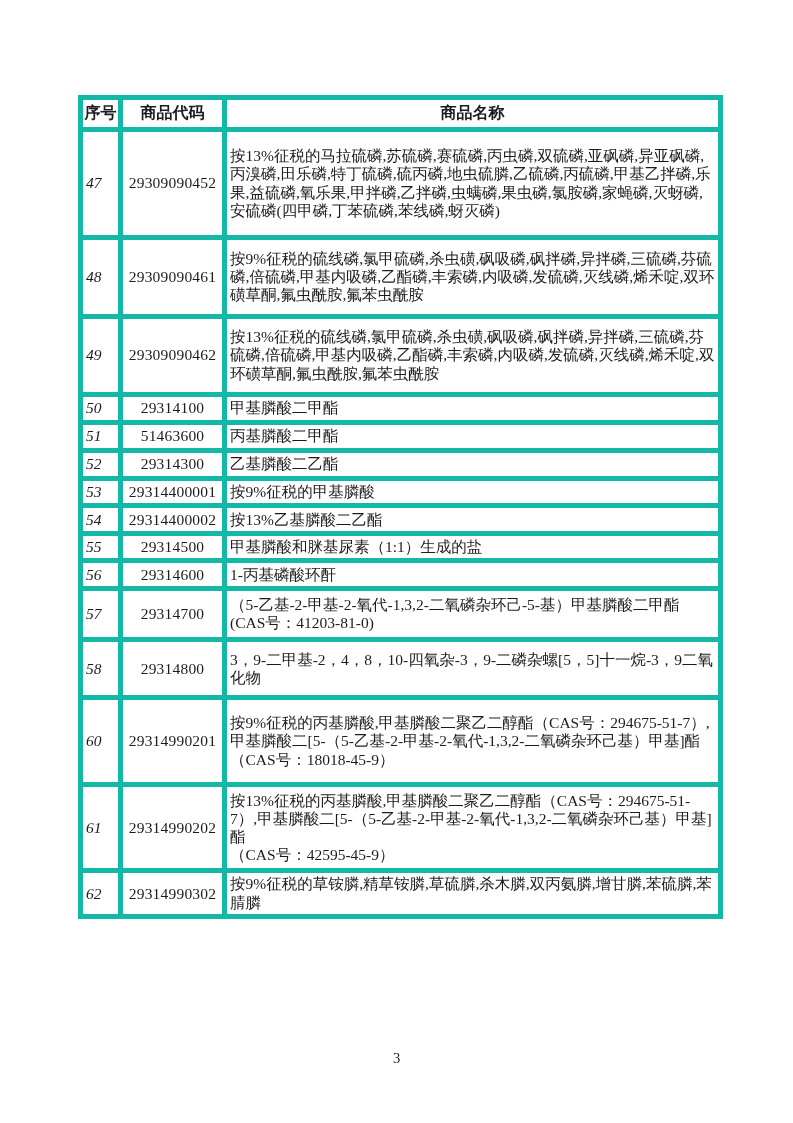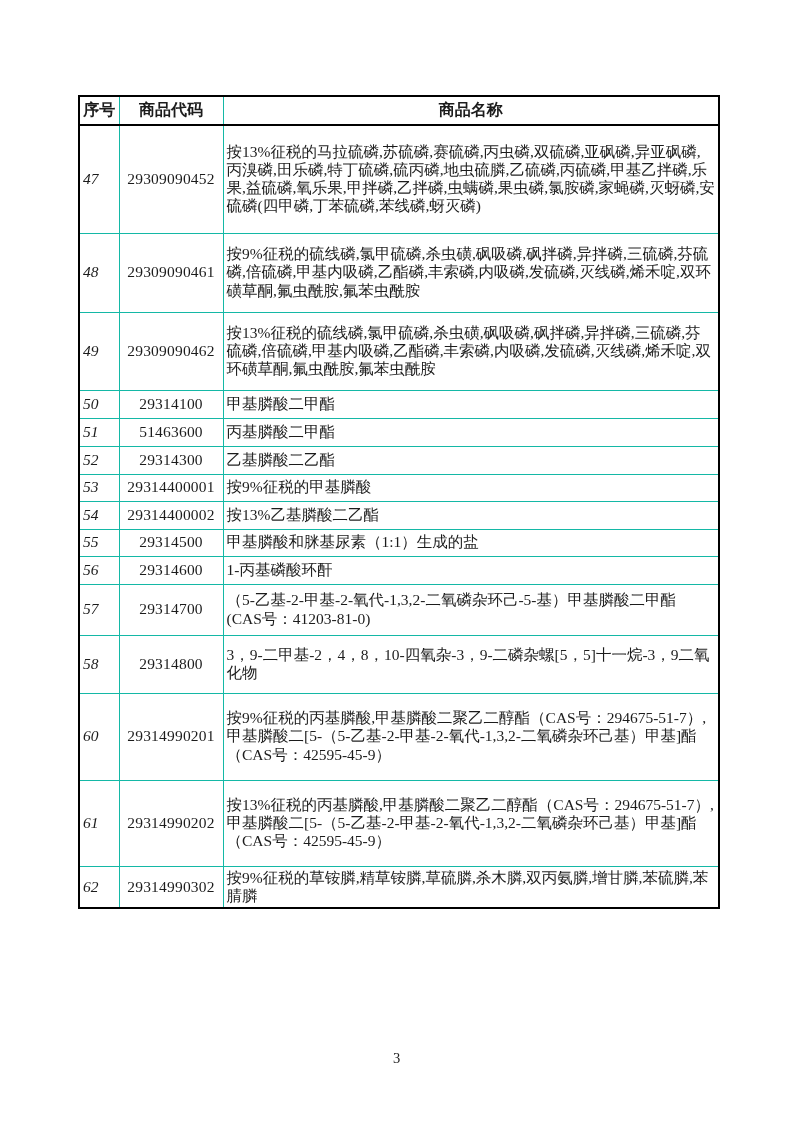--- a/index.html
+++ b/index.html
@@ -15,21 +15,21 @@
   table.commodity {
     position: absolute;
     left: 78px;
     top: 95px;
     width: 640px;
     border-collapse: collapse;
     table-layout: fixed;
     border: 2px solid #000;
   }
   table.commodity th, table.commodity td {
-    border: 1px solid #14b8a6;
+    border: 5px solid #14b8a6;
     vertical-align: middle;
     font-size: 15.5px;
     line-height: 18.2px;
     padding: 2px 3px;
     overflow: hidden;
   }
   table.commodity th {
     font-size: 16px;
     font-weight: bold;
     text-align: center;
@@ -126,21 +126,21 @@
       </tr>
       <tr style="height:58px">
         <td class="cell-no">58</td>
         <td class="cell-code">29314800</td>
         <td class="cell-name">3，9-二甲基-2，4，8，10-四氧杂-3，9-二磷杂螺[5，5]十一烷-3，9二氧化物</td>
       </tr>
       <tr style="height:87px">
         <td class="cell-no">60</td>
         <td class="cell-code">29314990201</td>
         <td class="cell-name">按9%征税的丙基膦酸,甲基膦酸二聚乙二醇酯（CAS号：294675-51-7）,甲基膦酸二[5-（5-乙基-2-甲基-2-氧代-1,3,2-二氧磷杂环己基）甲基]酯
-（CAS号：42595-45-9）</td>
+（CAS号：18018-45-9）</td>
       </tr>
       <tr style="height:86px">
         <td class="cell-no">61</td>
         <td class="cell-code">29314990202</td>
         <td class="cell-name">按13%征税的丙基膦酸,甲基膦酸二聚乙二醇酯（CAS号：294675-51-7）,甲基膦酸二[5-（5-乙基-2-甲基-2-氧代-1,3,2-二氧磷杂环己基）甲基]酯
 （CAS号：42595-45-9）</td>
       </tr>
       <tr style="height:40px">
         <td class="cell-no">62</td>
         <td class="cell-code">29314990302</td>

